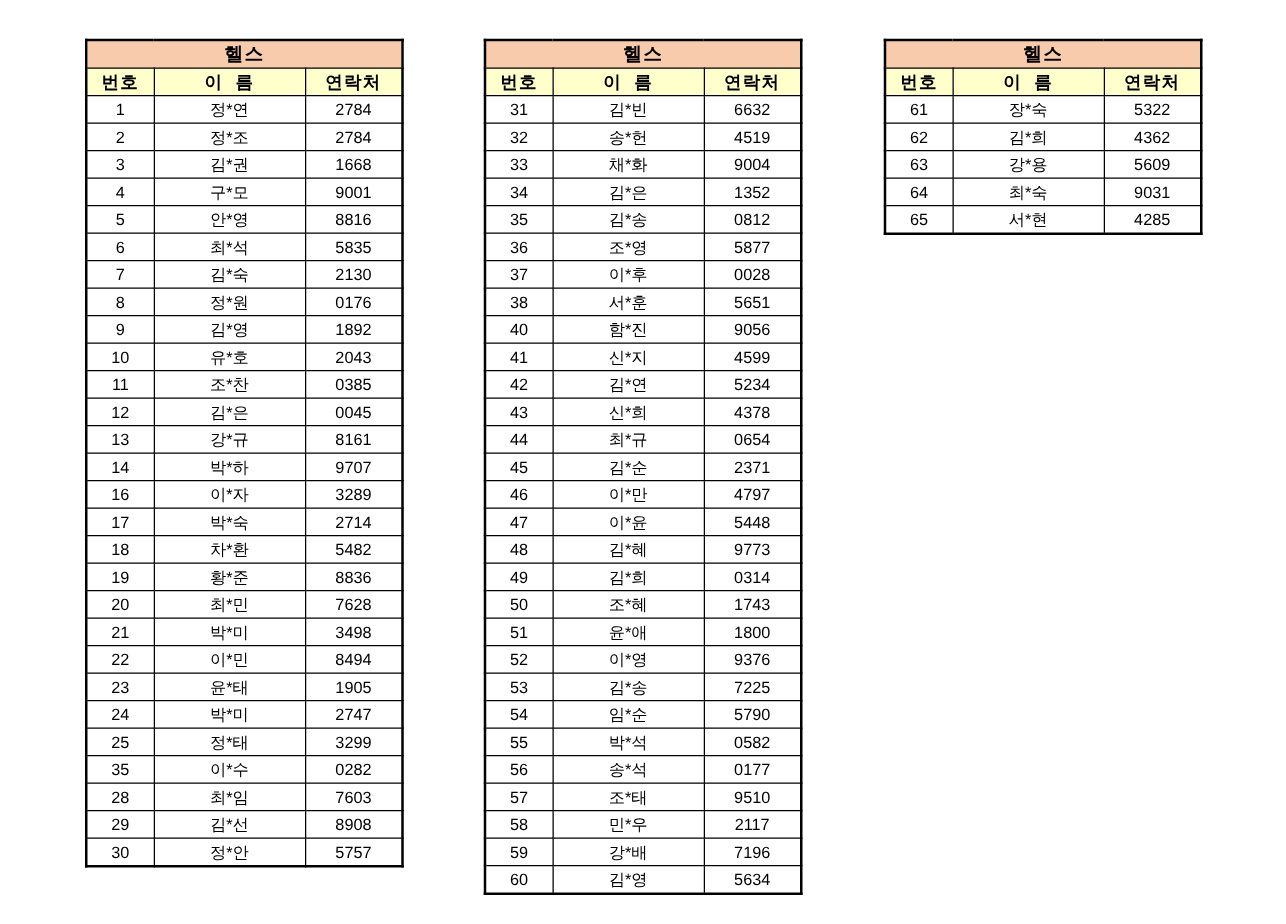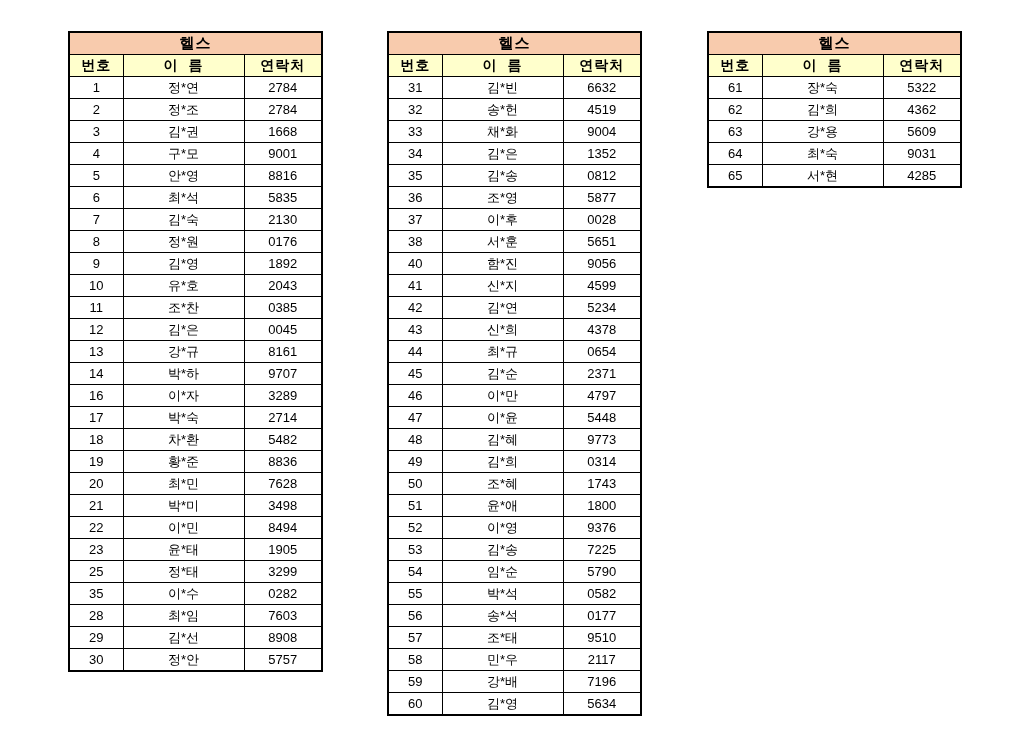--- a/index.html
+++ b/index.html
@@ -185,20 +185,25 @@
           <td>22</td>
           <td>이*민</td>
           <td>8494</td>
         </tr>
         <tr>
           <td>23</td>
           <td>윤*태</td>
           <td>1905</td>
         </tr>
         <tr>
+          <td>24</td>
+          <td>박*미</td>
+          <td>2747</td>
+        </tr>
+        <tr>
           <td>25</td>
           <td>정*태</td>
           <td>3299</td>
         </tr>
         <tr>
           <td>35</td>
           <td>이*수</td>
           <td>0282</td>
         </tr>
         <tr>

